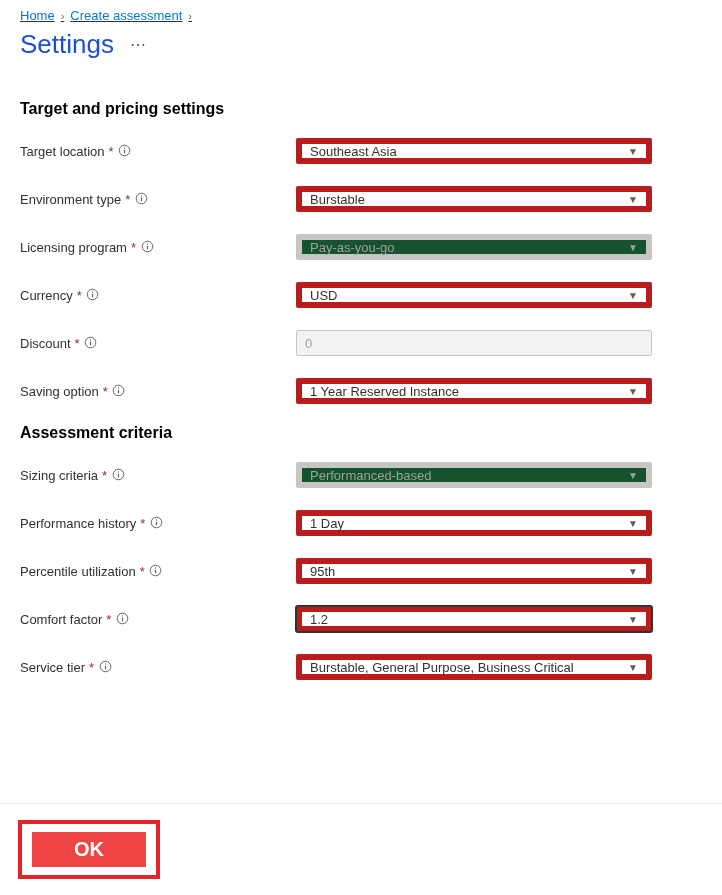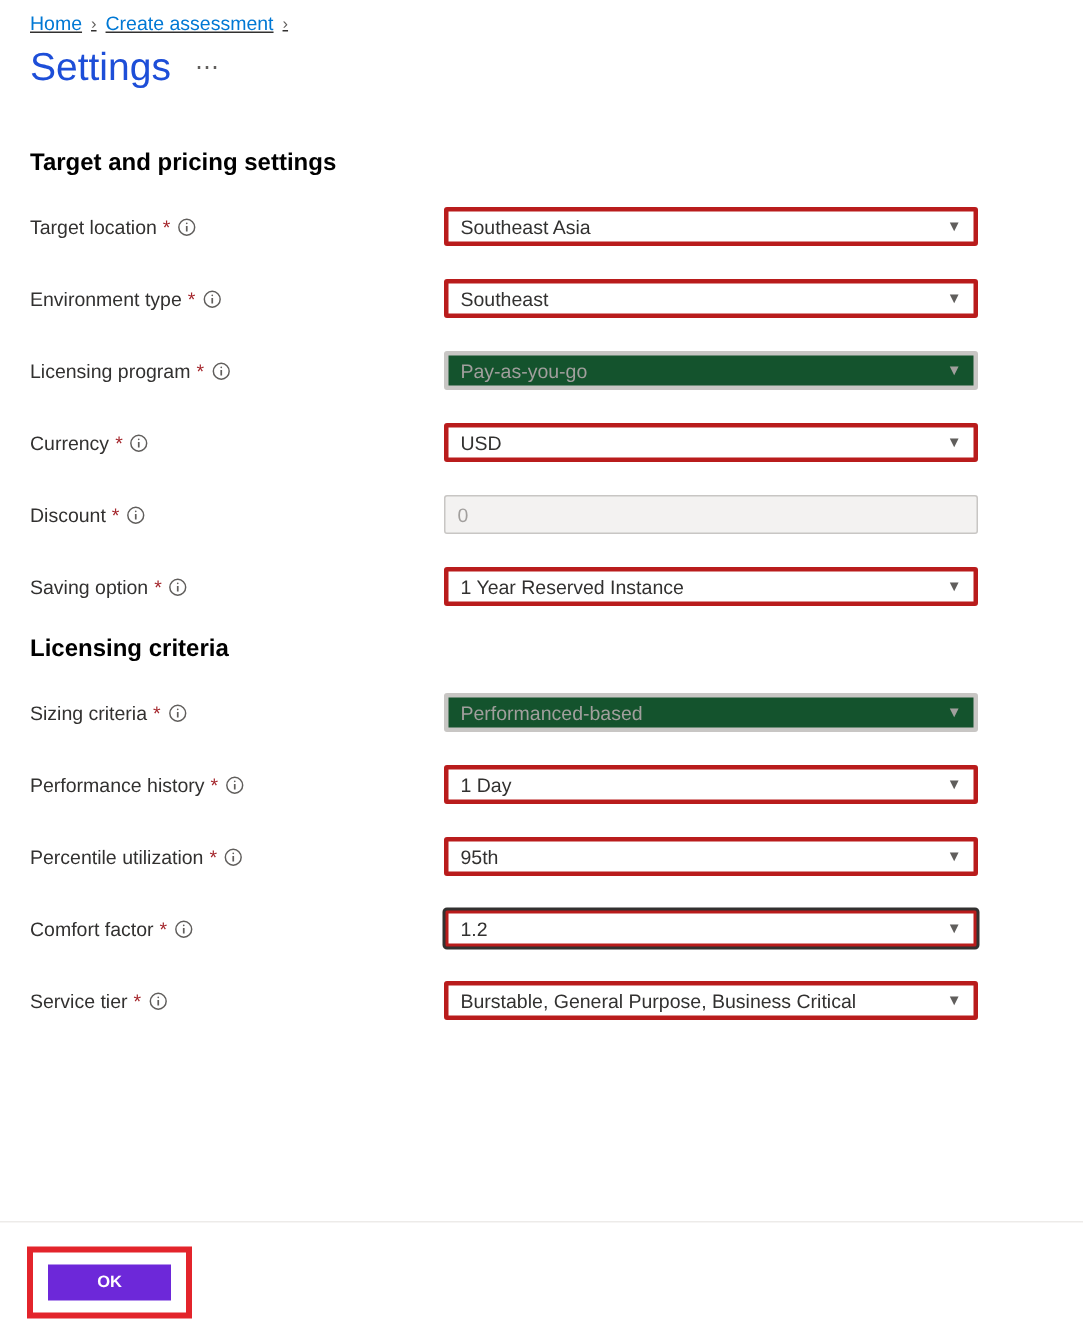--- a/index.html
+++ b/index.html
@@ -62,21 +62,21 @@
     }
     .form-row {
       display: flex;
       align-items: center;
       margin-bottom: 18px;
       min-height: 30px;
     }
     .form-label-col {
       width: 276px;
       display: flex;
-      align-items: flex-end;
+      align-items: flex-start;
       gap: 4px;
       font-size: 13px;
       color: #323130;
     }
     .required {
       color: #a4262c;
     }
     .info-icon {
       display: inline-flex;
       align-items: center;
@@ -90,21 +90,21 @@
       height: 13px;
     }
     .form-control-col {
       flex: 0 0 356px;
     }
     .select-control {
       display: flex;
       align-items: center;
       justify-content: space-between;
       height: 26px;
-      border: 3px solid #b91c1c;
+      border: 6px solid #b91c1c;
       border-radius: 2px;
       padding: 0 8px;
       background: #fff;
       cursor: pointer;
       font-size: 13px;
       color: #323130;
     }
     .select-control.disabled {
       background: #14532d;
       border-color: #c8c6c4;
@@ -140,26 +140,26 @@
       right: 0;
       border-top: 1px solid #edebe9;
       padding: 16px 18px;
     }
     .highlight-box {
       display: inline-block;
       border: 4px solid #e3242b;
       padding: 8px 10px;
     }
     .ok-button {
-      background: #6d28d9;
+      background: #ef4444;
       color: #fff;
       border: none;
-      font-size: 11px;
+      font-size: 20px;
       font-weight: 600;
-      padding: 6px 24px;
+      padding: 6px 42px;
       cursor: pointer;
       min-width: 82px;
     }
   </style>
 </head>
 <body>
 
 <div class="content">
 
   <nav class="breadcrumb">
@@ -203,21 +203,21 @@
       <span class="info-icon">
         <svg viewBox="0 0 16 16" fill="none" stroke="#605e5c" stroke-width="1.2">
             <circle cx="8" cy="8" r="6.5"></circle>
             <line x1="8" y1="7" x2="8" y2="11.5" stroke-width="1.4"></line>
             <circle cx="8" cy="4.8" r="0.7" fill="#605e5c" stroke="none"></circle>
           </svg>
       </span>
     </div>
     <div class="form-control-col">
       <div class="select-control">
-        <span>Southeast</span>
+        <span>Burstable</span>
         <span class="chev">▼</span>
       </div>
     </div>
   </div>
 
   <div class="form-row">
     <div class="form-label-col">
       <span>Licensing program</span>
       <span class="required">*</span>
       <span class="info-icon">
@@ -286,21 +286,21 @@
       </span>
     </div>
     <div class="form-control-col">
       <div class="select-control">
         <span>1 Year Reserved Instance</span>
         <span class="chev">▼</span>
       </div>
     </div>
   </div>
 
-  <h2 class="section-heading">Licensing criteria</h2>
+  <h2 class="section-heading">Assessment criteria</h2>
 
   <div class="form-row">
     <div class="form-label-col">
       <span>Sizing criteria</span>
       <span class="required">*</span>
       <span class="info-icon">
         <svg viewBox="0 0 16 16" fill="none" stroke="#605e5c" stroke-width="1.2">
             <circle cx="8" cy="8" r="6.5"></circle>
             <line x1="8" y1="7" x2="8" y2="11.5" stroke-width="1.4"></line>
             <circle cx="8" cy="4.8" r="0.7" fill="#605e5c" stroke="none"></circle>

